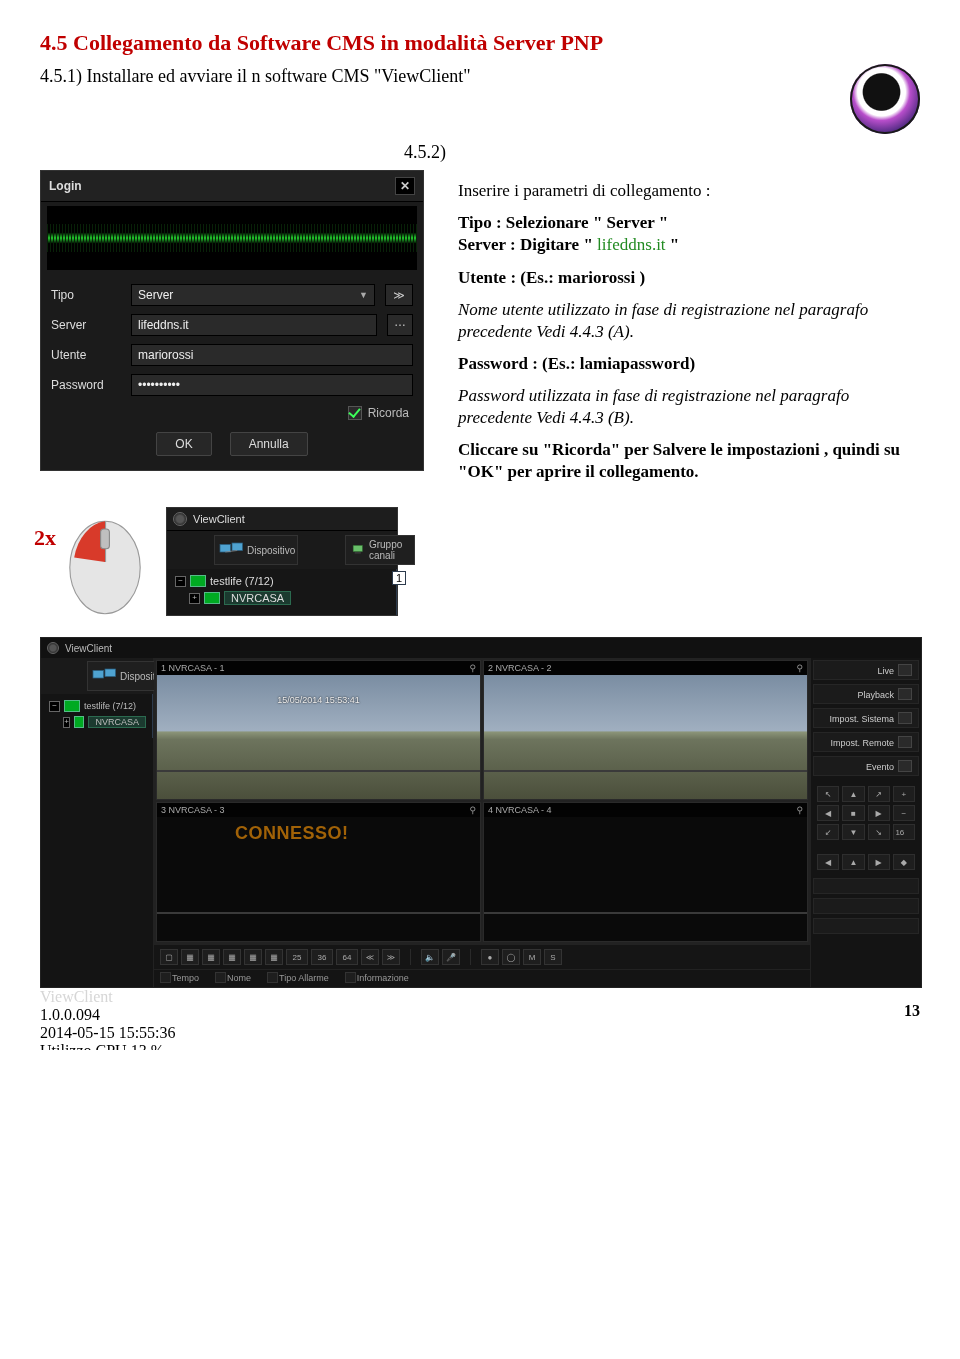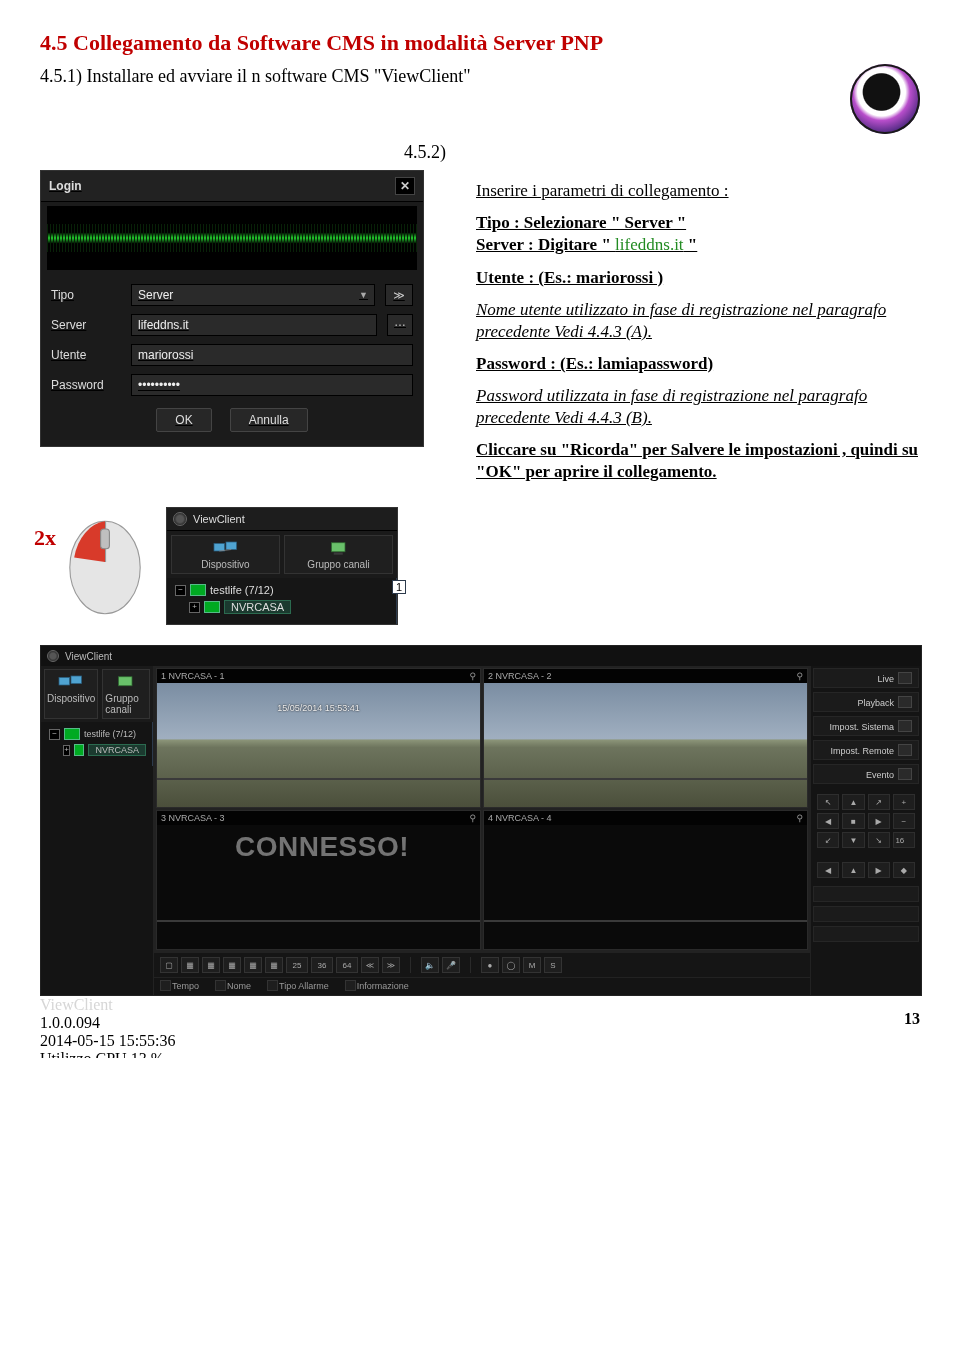--- a/index.html
+++ b/index.html
@@ -161,23 +161,22 @@
   .login-buttons .btn {
     background: #272727;
     border: 1px solid #444;
     color: #ddd;
     padding: 4px 18px;
     border-radius: 2px;
   }
 
   .two-col {
     display: flex;
-    gap: 36px;
+    gap: 18px;
     margin-top: 6px;
-    text-decoration: underline;
   }
   .left-col { flex: 0 0 400px; }
   .right-col { flex: 1; }
 
   .instr p { margin: 10px 0; font-size: 17px; line-height: 1.3; }
   .instr .i { font-style: italic; }
   .green-link { color: #228b22; }
 
   
   .row-mouse {
@@ -226,27 +225,28 @@
   }
   .tabs {
     display: flex;
     gap: 4px;
     padding: 4px;
     background: #1a1a1a;
   }
   .tabs .tab {
     flex: 1;
     display: flex;
-    flex-direction: column;
+    flex-direction: row;
     align-items: center;
     background: #1f1f1f;
     border: 1px solid #333;
     padding: 3px 2px;
     font-size: 10px;
     color: #bbb;
+    margin-left: 43px;
   }
   .tab .tabico { width: 30px; height: 18px; margin-bottom: 2px; }
   .tree-list {
     padding: 4px 6px 8px 8px;
     border-right: 1px solid #2c3a4c;
     position: relative;
   }
   .tree-list .line1, .tree-list .line2 {
     display: flex;
     align-items: center;
@@ -362,23 +362,23 @@
   .vc-cell .osd {
     position: absolute;
     top: 20px; left: 50%;
     transform: translateX(-50%);
     font-size: 9px;
     color: #eee;
     text-shadow: 0 0 2px #000;
   }
   .connesso {
     position: absolute;
-    color: #737373;
+    color: #a16207;
     font-weight: bold;
-    font-size: 28px;
+    font-size: 18px;
     left: 78px;
     top: 20px;
     letter-spacing: 0.5px;
     font-variant: small-caps;
   }
   .vc-right {
     width: 110px;
     background: #141414;
     border-left: 1px solid #222;
     display: flex;
@@ -504,20 +504,24 @@
       <div class="form-row">
         <label>Utente</label>
         <input class="field" value="mariorossi" style="">
       </div>
 
       <div class="form-row">
         <label>Password</label>
         <input class="field" type="password" value="••••••••••" style="">
       </div>
 
+      <div class="checkbox-row">
+        <span class="ckb"></span>
+        <span>Ricorda</span>
+      </div>
 
       <div class="login-buttons">
         <div class="btn">OK</div>
         <div class="btn">Annulla</div>
       </div>
     </div>
   </div>
 
   <div class="right-col instr">
     <p>Inserire i parametri di collegamento :</p>

